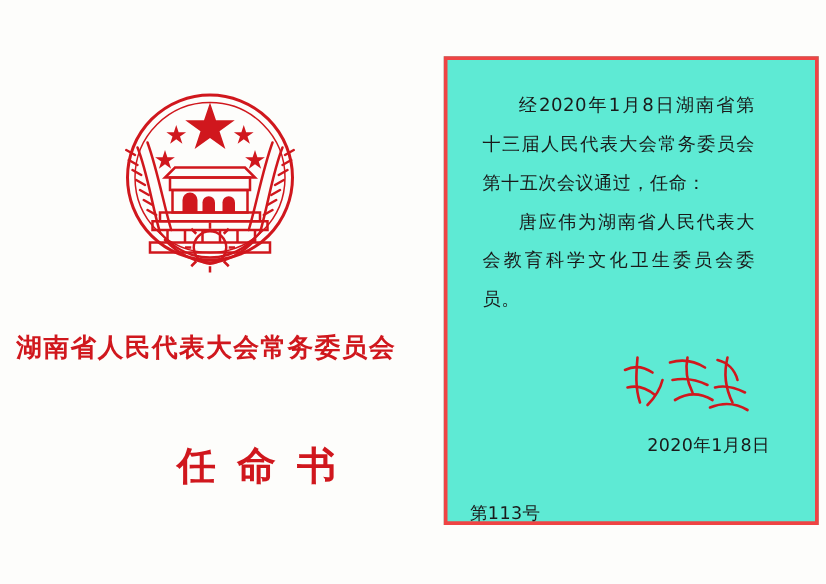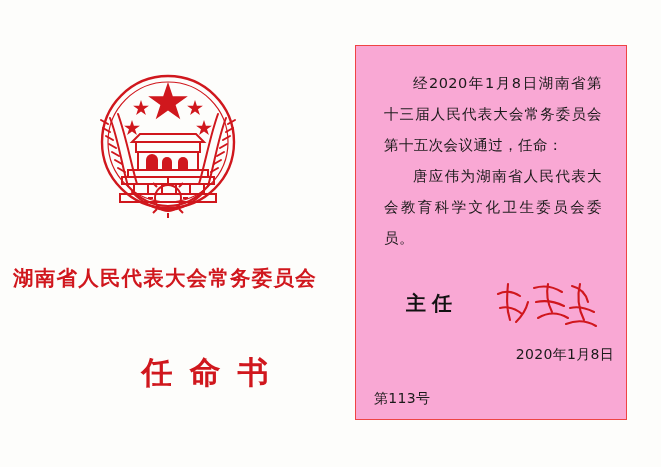--- a/index.html
+++ b/index.html
@@ -66,25 +66,25 @@
     color: #d0171d;
     white-space: nowrap;
     padding-left: 40px;
   }
 
   
   .right-page {
     position: absolute;
     left: 355px;
     top: 45px;
-    width: 272px;
+    width: 300px;
     height: 375px;
-    border: 1px solid #ef4444;
+    border: 3px solid #ef4444;
     box-sizing: border-box;
-    background: #f9a8d4;
+    background: #5eead4;
   }
 
   .body-text {
     position: absolute;
     left: 28px;
     top: 22px;
     width: 218px;
     font-size: 14.5px;
     line-height: 31px;
     color: #1a1a1a;
@@ -131,21 +131,21 @@
     text-align: right;
     font-size: 14px;
     color: #1a1a1a;
     letter-spacing: 0.3px;
     padding-left: 12px;
   }
 
   .doc-number {
     position: absolute;
     left: 18px;
-    top: 344px;
+    top: 354px;
     font-size: 14px;
     color: #1a1a1a;
     letter-spacing: 0.3px;
   }
 </style>
 </head>
 <body>
 
 <div id="doc">
 
@@ -209,21 +209,20 @@
   </div>
 
   <div class="right-page">
 
     <div class="body-text">
       <p class="indent">经2020年1月8日湖南省第十三届人民代表大会常务委员会第十五次会议通过，任命：</p>
       <p class="indent">唐应伟为湖南省人民代表大会教育科学文化卫生委员会委员。</p>
     </div>
 
     <div class="signature-row">
-      <div class="sig-label">主任</div>
 
       <div class="sig-handwriting">
         <svg viewBox="0 0 110 56" width="110" height="56" aria-hidden="true">
           <g fill="none" stroke="#d0171d" stroke-width="2.1" stroke-linecap="round" stroke-linejoin="round">
 
             <path d="M6,16 C14,12 22,14 28,18"></path>
             <path d="M16,6 C15,18 14,30 18,42"></path>
             <path d="M8,30 C16,28 24,31 30,36"></path>
             <path d="M24,44 C30,38 34,32 36,24"></path>
             <path d="M42,10 C52,7 62,9 70,14"></path>

